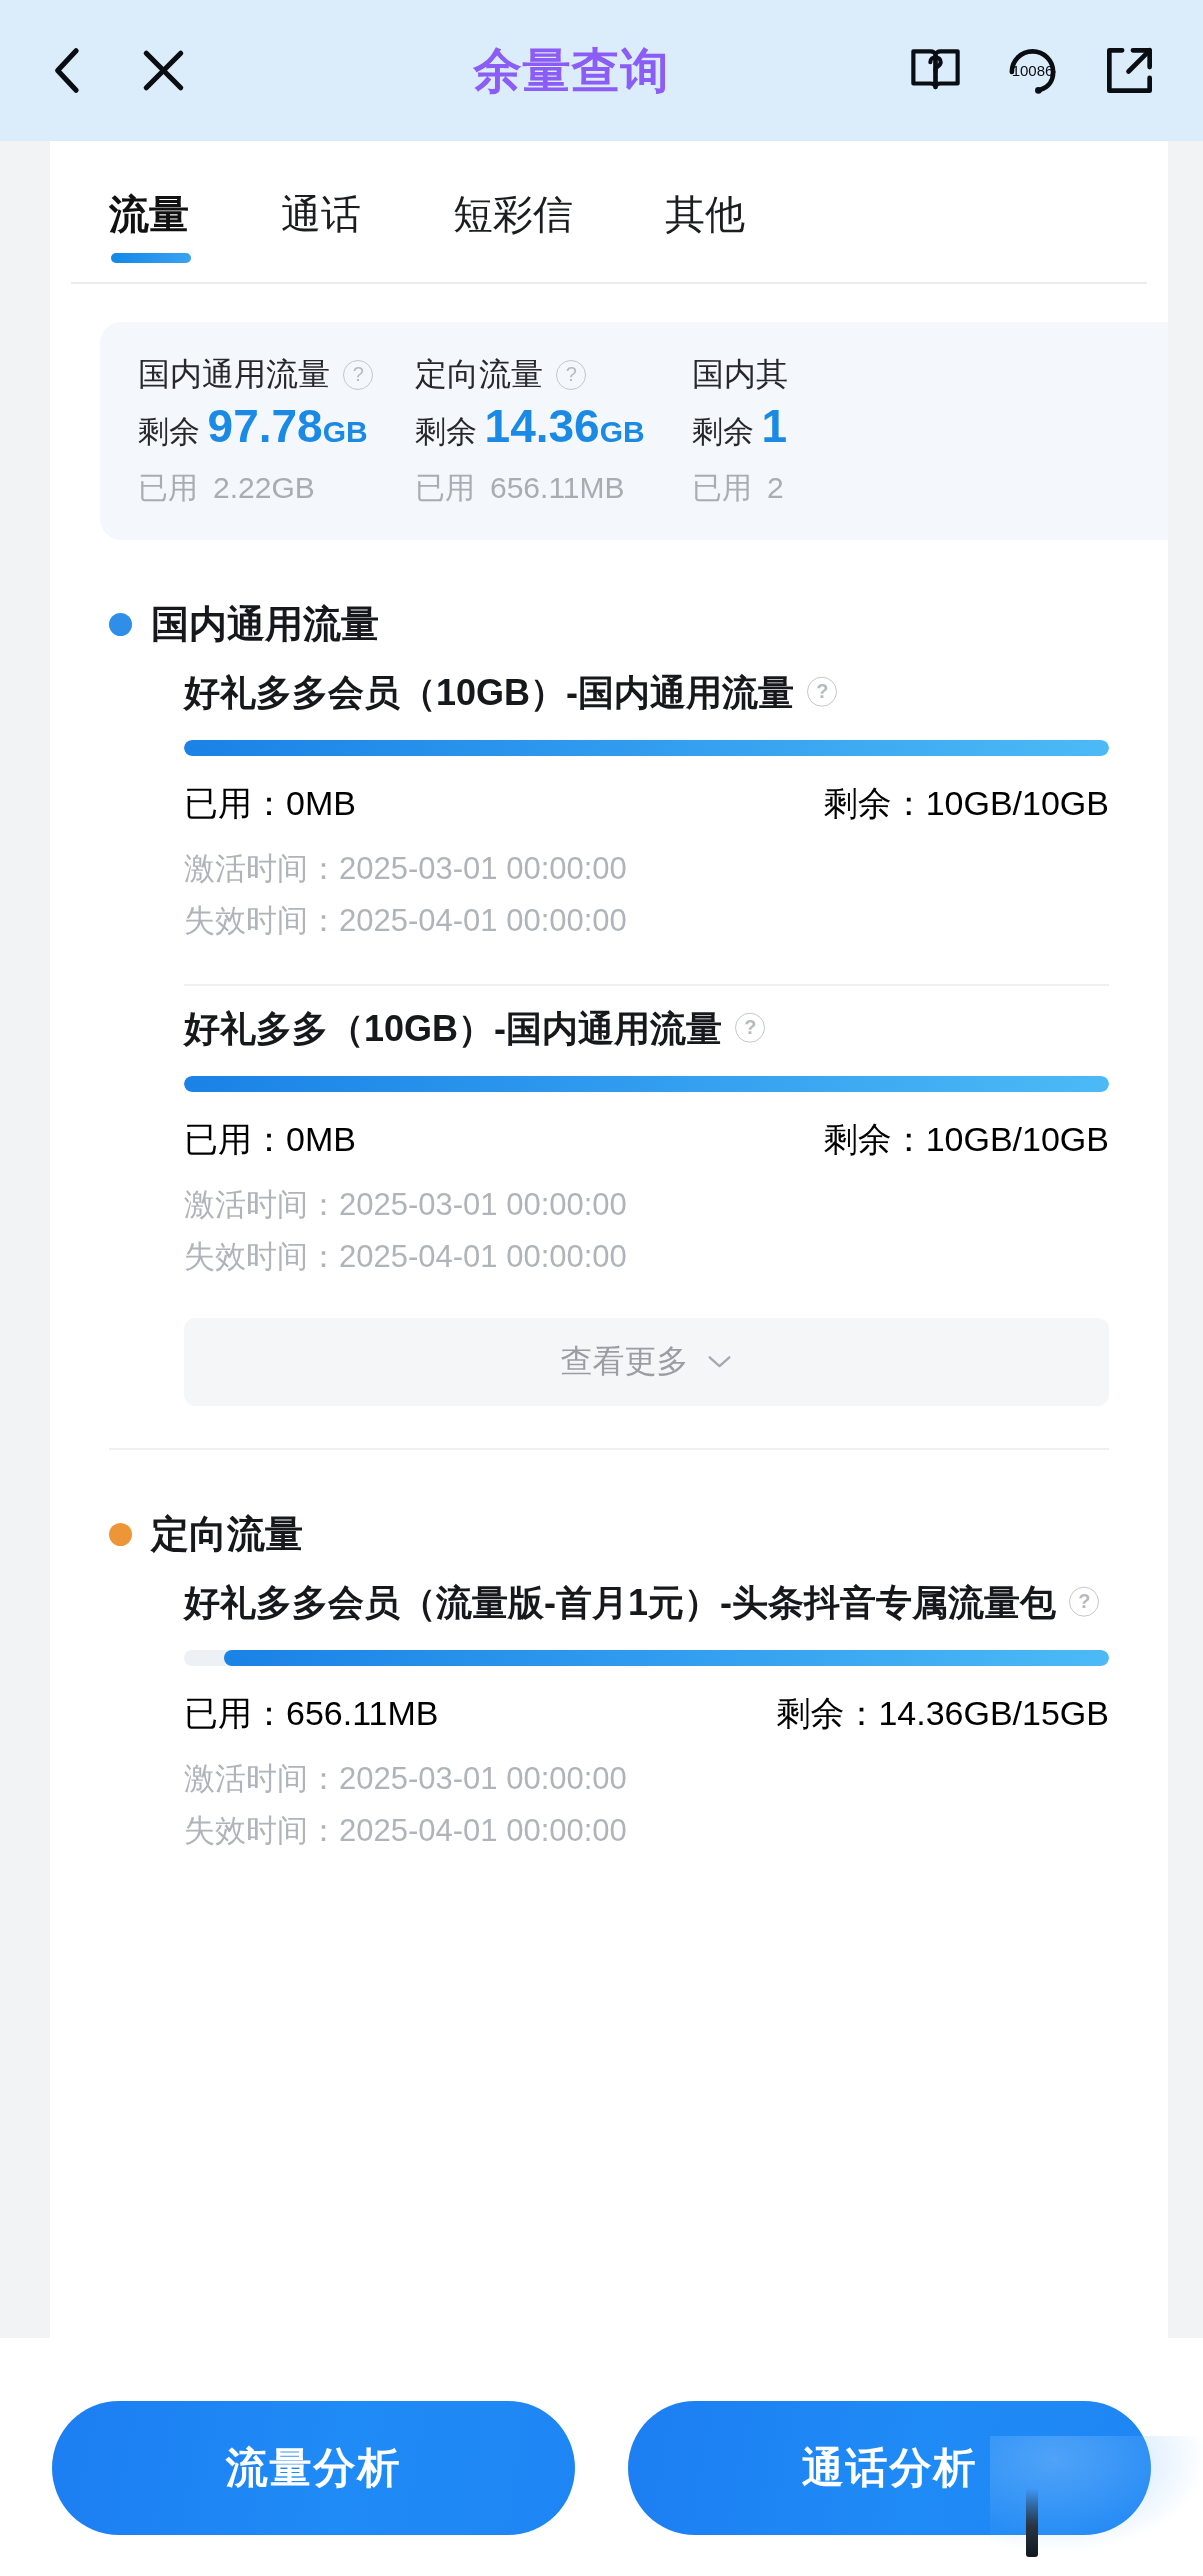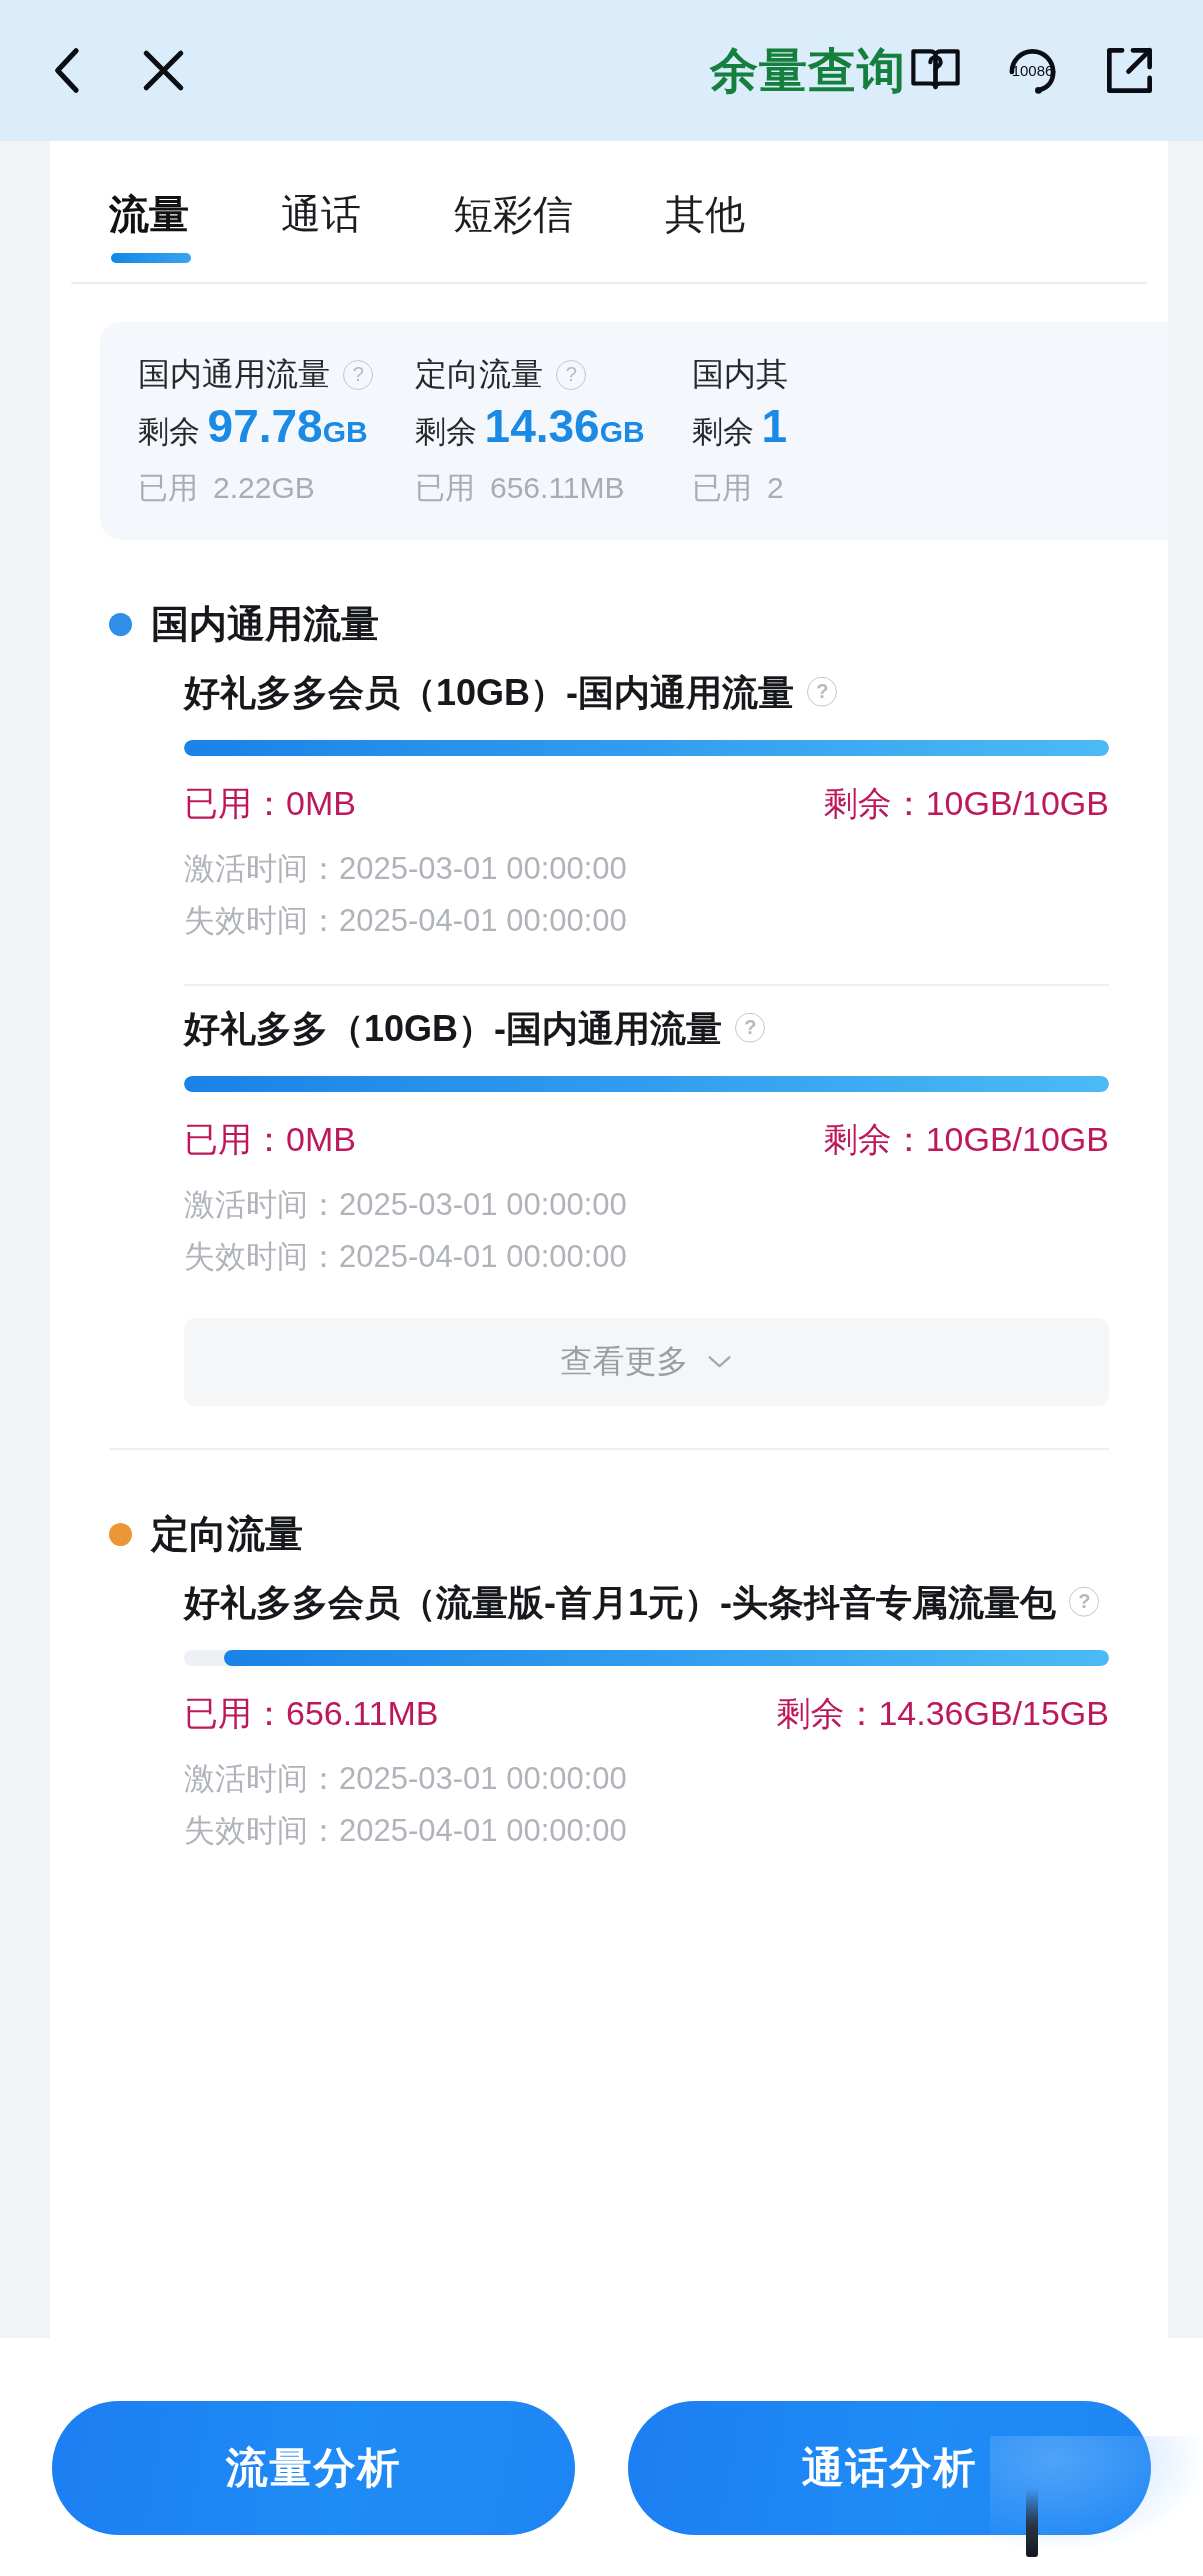--- a/index.html
+++ b/index.html
@@ -32,24 +32,24 @@
     height: 71px;
     display: flex;
     align-items: center;
     justify-content: center;
     flex: none;
   }
   .hdr-back { margin-left: 32px; }
   .hdr-close { margin-left: 25px; }
   .hdr-title {
     flex: 1;
-    text-align: right;
+    text-align: center;
     font-size: 48px;
     font-weight: 700;
-    color: #15803d;
+    color: #8b5cf6;
     letter-spacing: 1px;
     padding-left: 38px;
   }
   .hdr-icons {
     display: flex;
     align-items: center;
     gap: 38px;
     margin-right: 44px;
     flex: none;
   }
@@ -208,21 +208,21 @@
     height: 100%;
     border-radius: 8.6px;
     background: linear-gradient(90deg, #1b82e6 0%, #2f9aee 45%, #4cbaf6 100%);
   }
   .pkg-row {
     display: flex;
     justify-content: space-between;
     align-items: baseline;
     margin-top: 25px;
     font-size: 34px;
-    color: #be185d;
+    color: #000000;
   }
   .pkg-time {
     font-size: 31px;
     color: #b0b4ba;
     margin-top: 21px;
   }
   .pkg-time.second { margin-top: 9.6px; }
 
   .pkg-divider {
     height: 1.9px;

